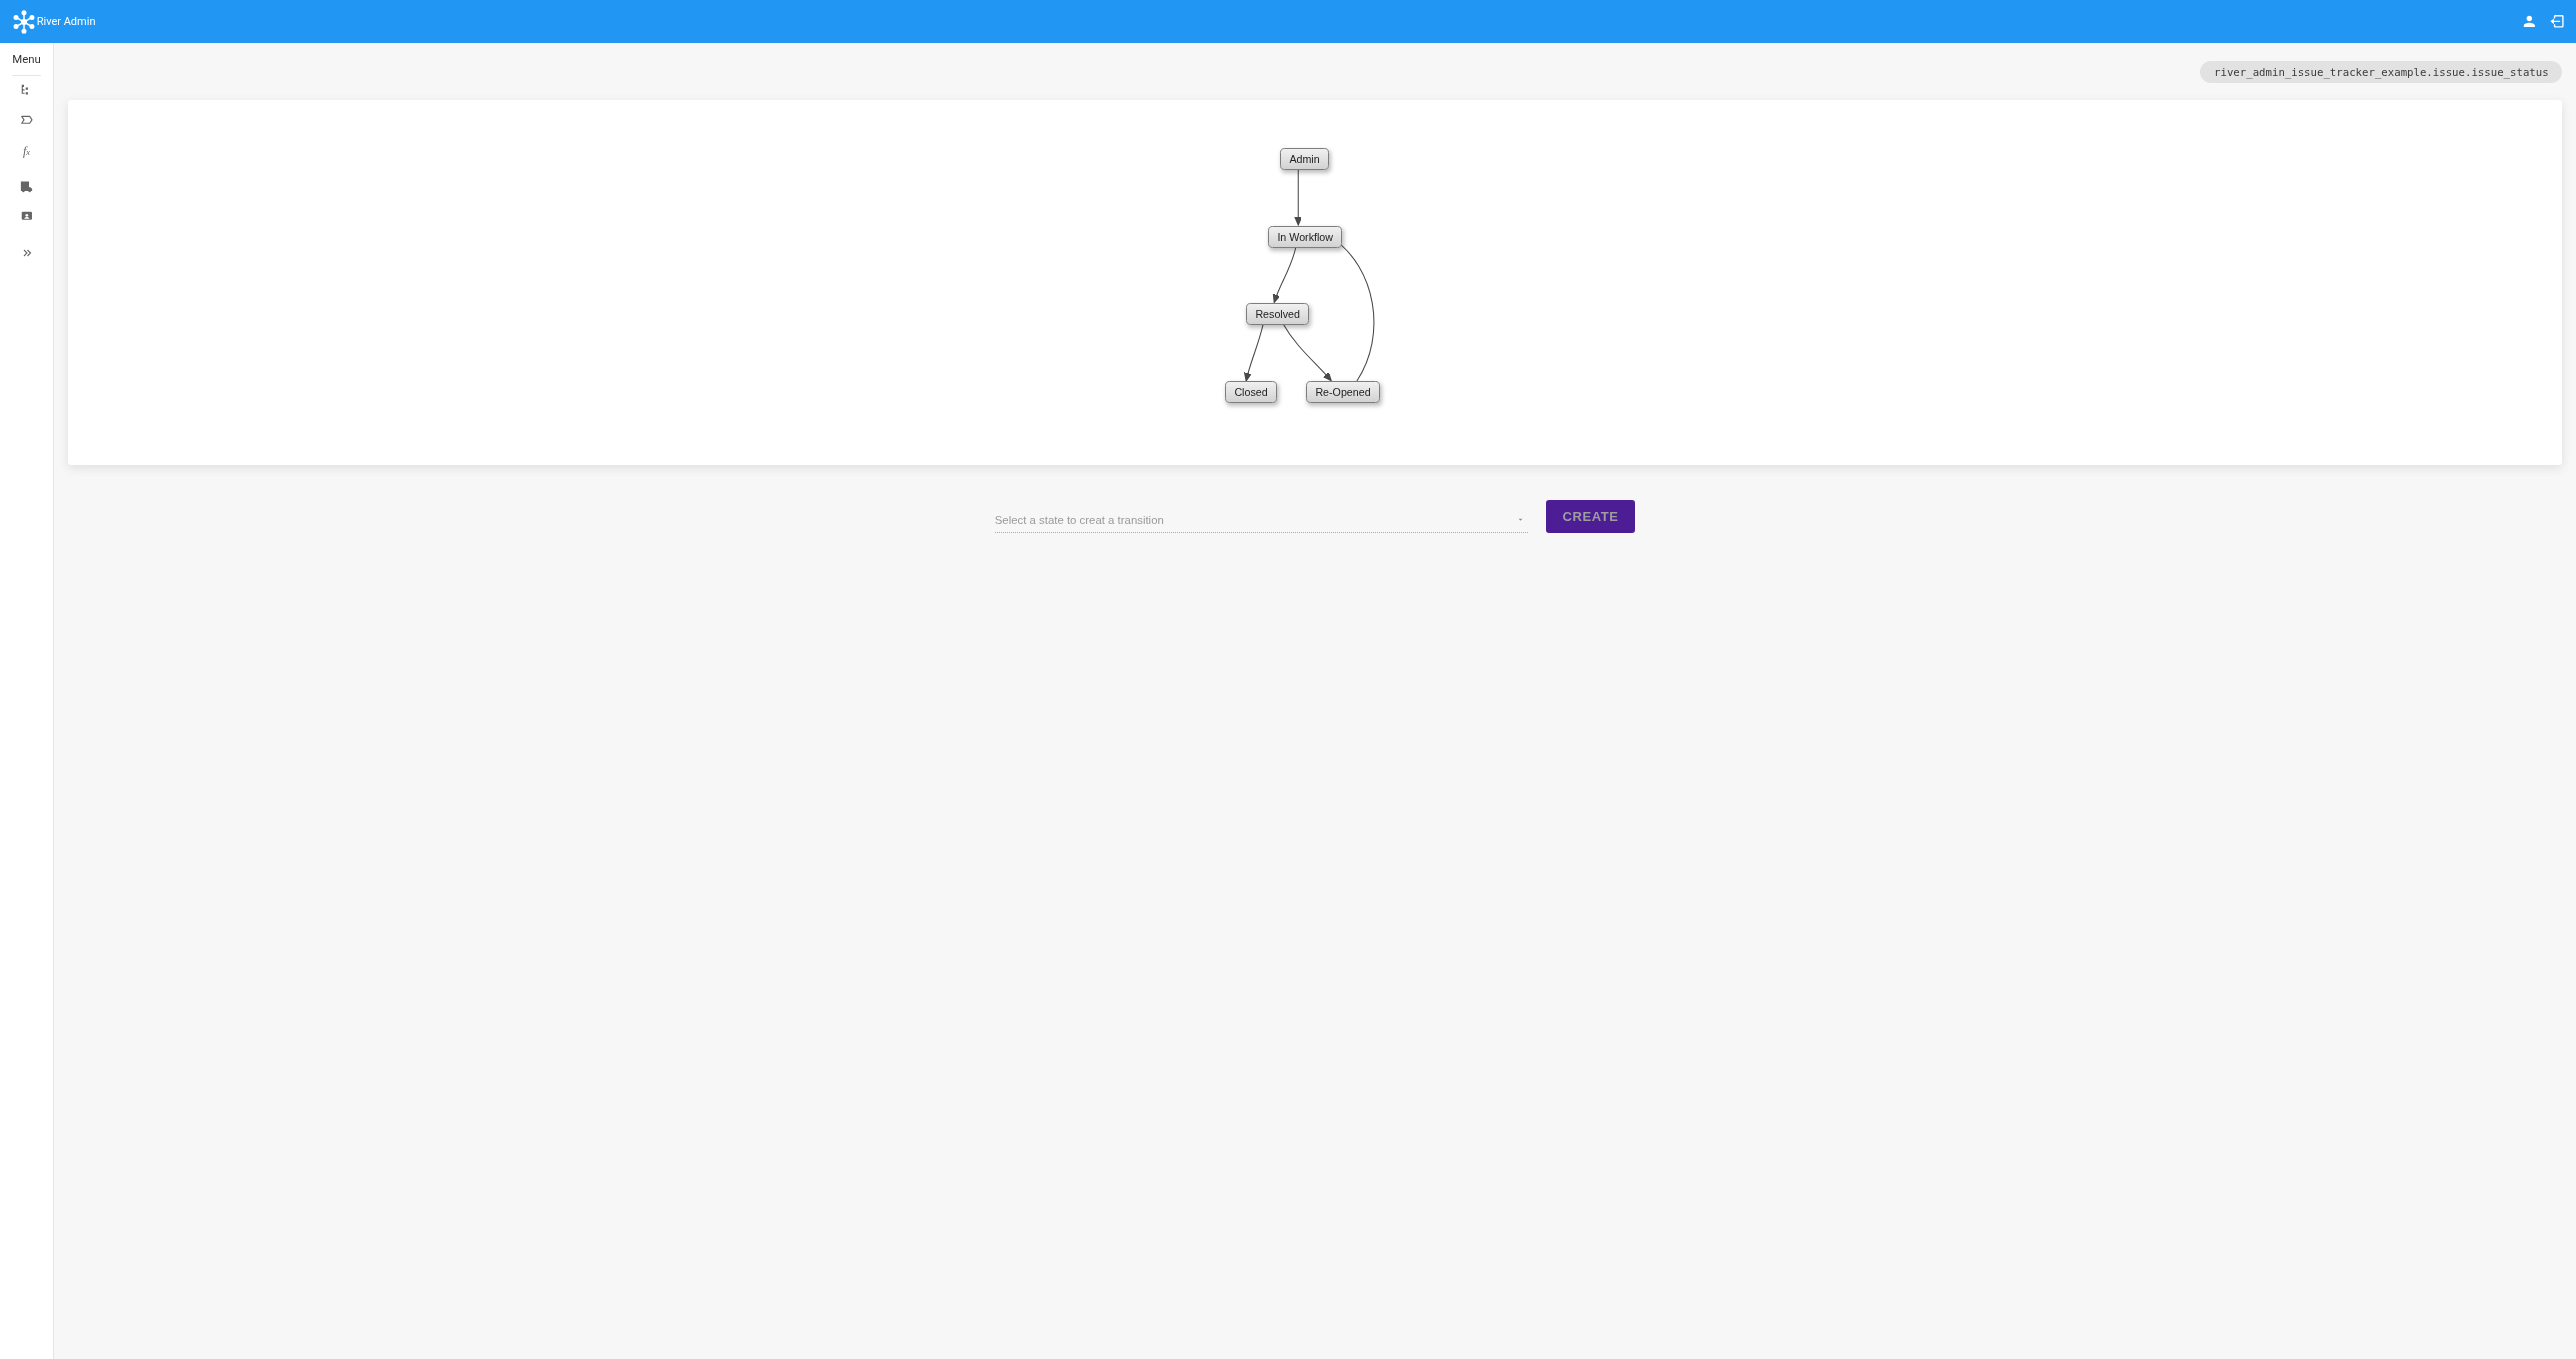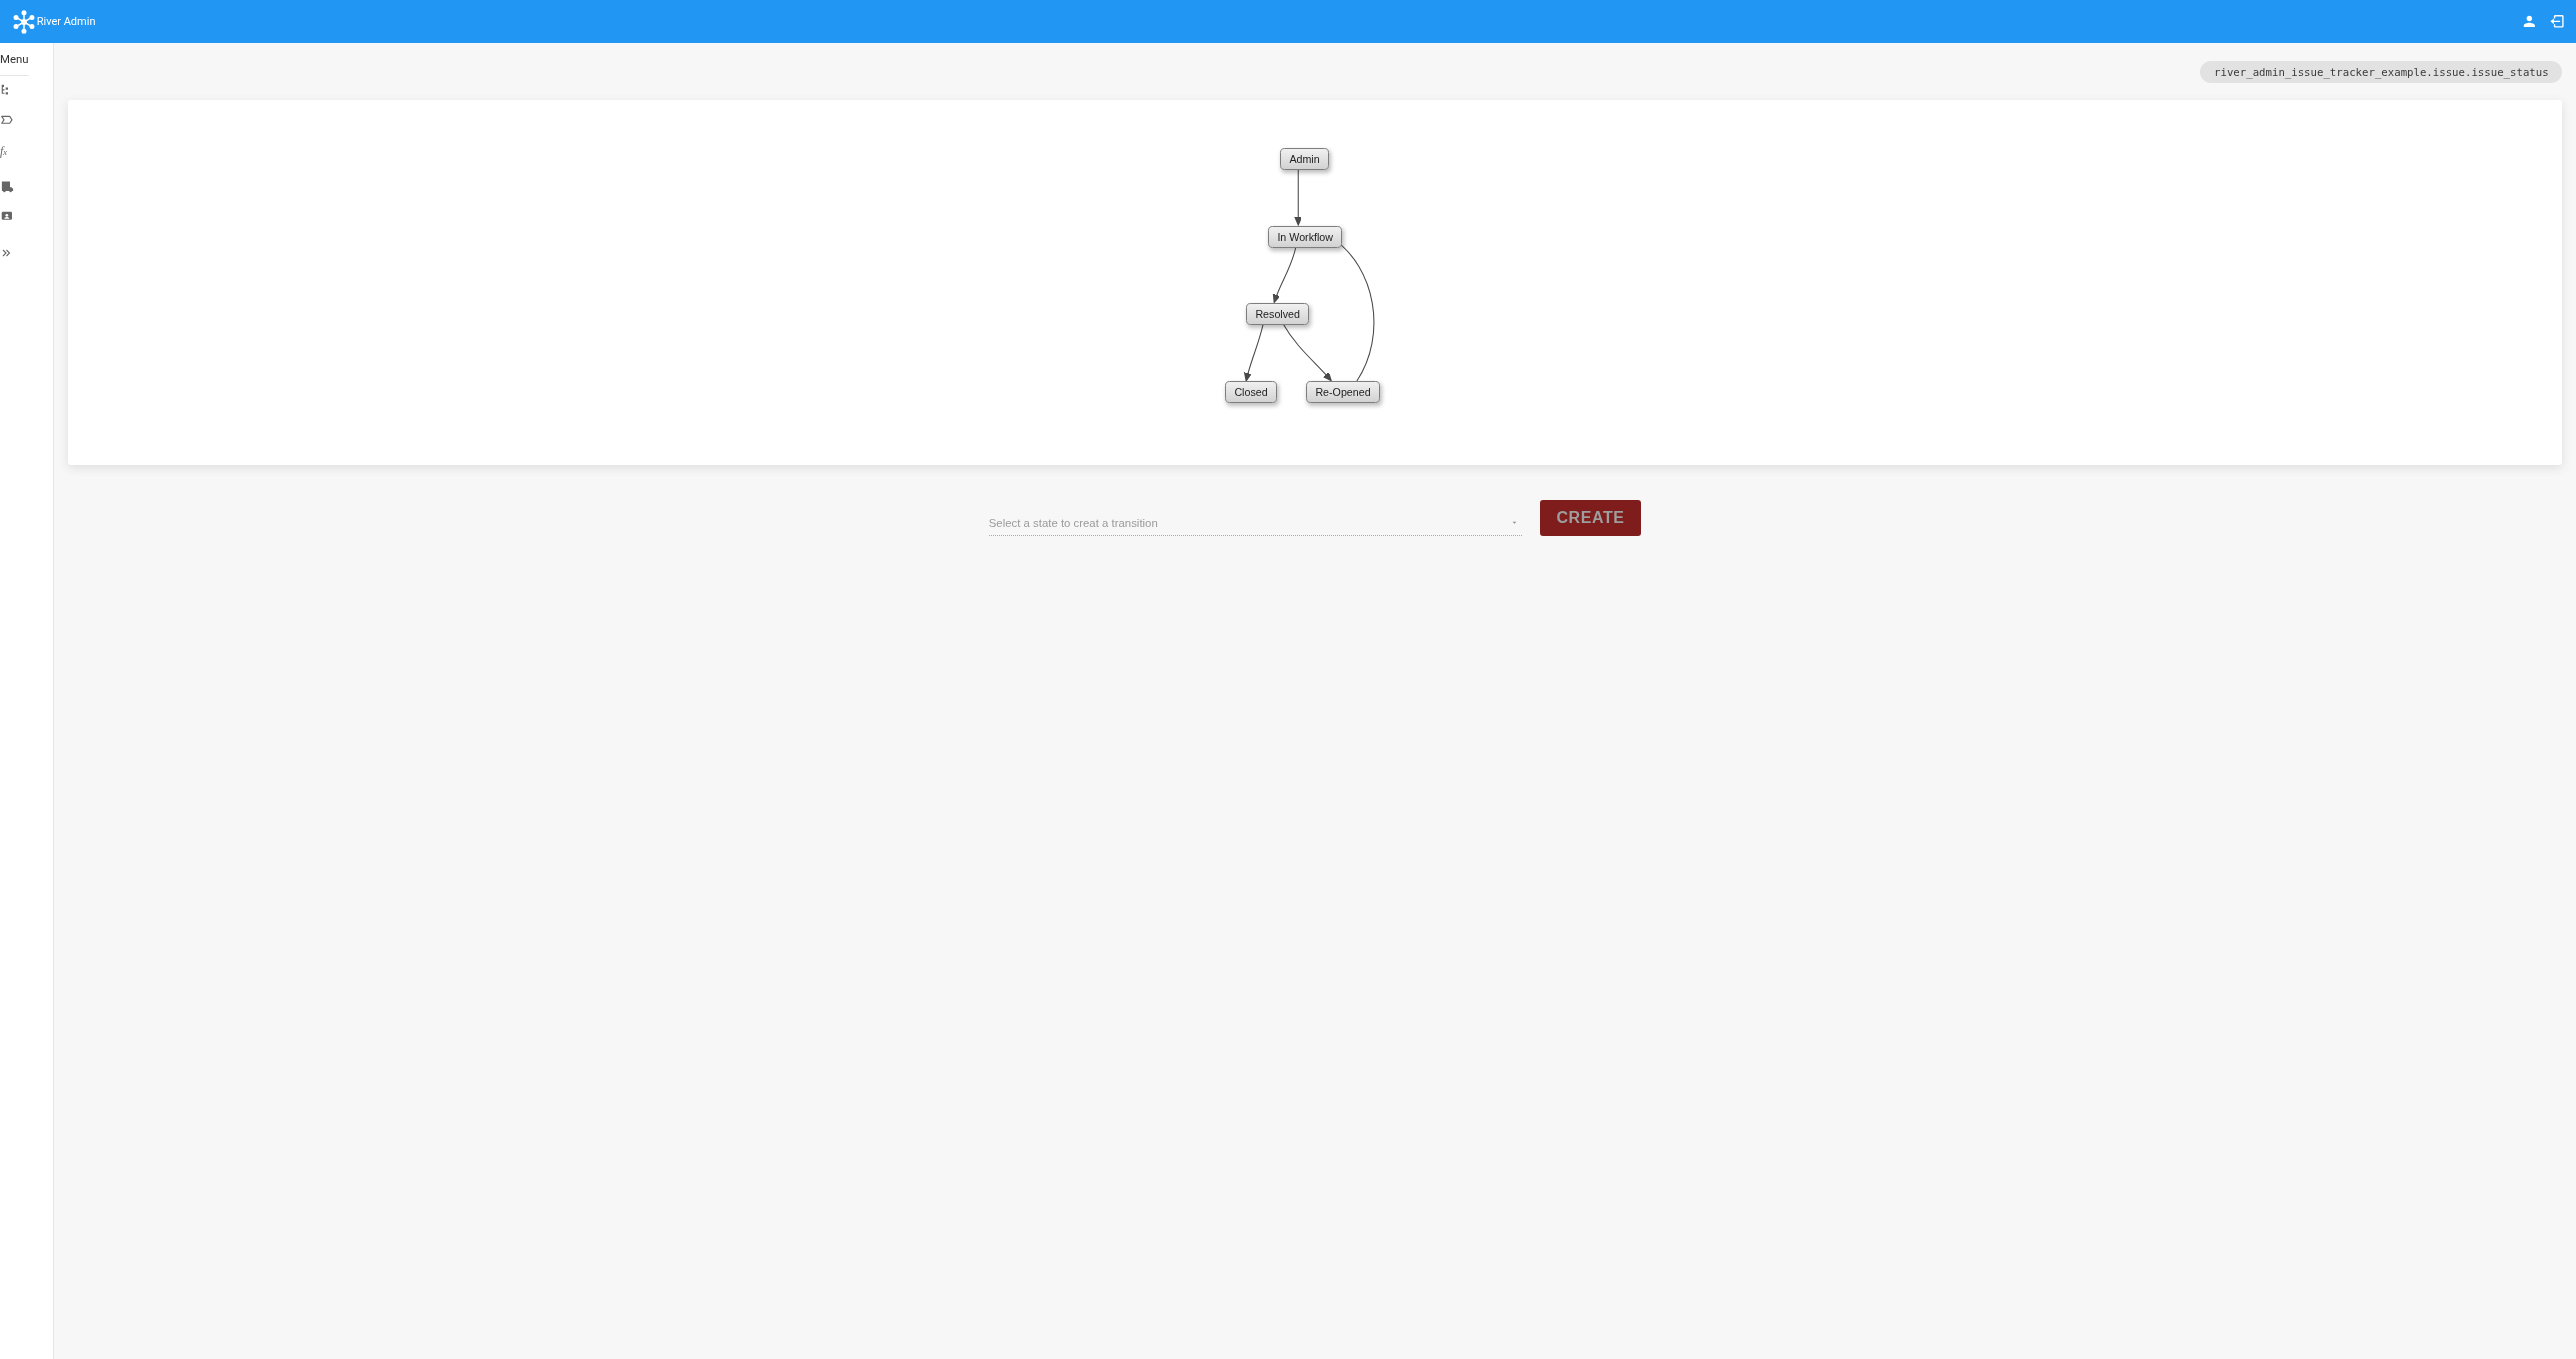--- a/index.html
+++ b/index.html
@@ -15,42 +15,42 @@
   *{box-sizing:border-box;}
   html,body{margin:0;padding:0;height:100%;font-family:-apple-system,BlinkMacSystemFont,"Segoe UI",Roboto,"Helvetica Neue",Arial,sans-serif;background:var(--bg);color:var(--text);}
   
   .topbar{background:var(--brand);color:#fff;height:43px;display:flex;align-items:center;padding:0 10.7px;}
   .brand{display:flex;align-items:center;gap:0;font-weight:400;font-size:11px;}
   .brand svg{display:block;}
   .topbar .spacer{flex:1;}
   .topbar .action{color:#fff;margin-left:10.7px;cursor:pointer;display:flex;align-items:center;}
   
   .layout{display:flex;height:calc(100% - 43px);}
-  .sidebar{width:54px;background:#fff;border-right:0.8px solid #e6e6e6;display:flex;flex-direction:column;align-items:flex-start;}
+  .sidebar{width:54px;background:#fff;border-right:0.8px solid #e6e6e6;display:flex;flex-direction:column;align-items:center;}
   .sidebar .menu-label{height:33px;display:flex;align-items:center;justify-content:center;font-size:11.4px;color:#333;border-bottom:0.8px solid #e6e6e6;}
   .sidebar .item{height:30px;display:flex;align-items:center;justify-content:center;color:#6b6b6b;cursor:pointer;}
   .sidebar .sep{height:0.8px;background:#e6e6e6;margin:3px 0;}
   
   .content{flex:1;overflow:auto;padding:18px 13.7px 30px 13.7px;}
   .header-row{display:flex;align-items:flex-start;justify-content:center;position:relative;}
   .page-title{font-size:23px;font-weight:700;color:#2d2d2d;margin:4.6px 0 9px 0;text-align:center;}
   .edit-btn{position:absolute;right:4.6px;top:0;background:var(--brand-dark);color:#fff;border:none;border-radius:3px;padding:9px 16.7px;font-size:10.7px;letter-spacing:0.6px;font-weight:600;cursor:pointer;box-shadow:0 1.5px 3px rgba(0,0,0,.18);}
   .chip-row{display:flex;justify-content:flex-end;margin-bottom:16.7px;}
   .chip{background:#e2e2e2;color:#3b3b3b;padding:4.6px 13.7px;border-radius:13.7px;font-size:10.7px;font-family:monospace,Consolas,Menlo;}
   .canvas-card{background:#fff;border-radius:3px;box-shadow:0 3px 10.7px rgba(0,0,0,.10);min-height:365px;padding:23px;display:flex;align-items:center;justify-content:center;}
   
   .wf{position:relative;width:198px;height:274px;}
   .node{position:absolute;padding:3.8px 8.4px;font-size:10.7px;color:#222;background:linear-gradient(#f0f0f0,#d2d2d2);border:0.8px solid var(--node-border);border-radius:4.6px;box-shadow:1.5px 2.3px 4.6px rgba(0,0,0,.25);white-space:nowrap;cursor:pointer;font-family:Helvetica,Arial,sans-serif;}
   
   .footer-form{display:flex;align-items:flex-end;justify-content:center;gap:18px;margin-top:35px;}
   .select-wrap{width:533px;position:relative;}
   .select-input{width:100%;border:none;border-bottom:0.8px dotted #aaa;background:transparent;padding:6px 21px 6px 0;font-size:11.4px;color:#333;outline:none;}
   .select-input::placeholder{color:#9a9a9a;}
   .select-caret{position:absolute;right:3px;top:50%;transform:translateY(-50%);color:#8a8a8a;pointer-events:none;}
-  .create-btn{background:#7f1d1d;color:#9e9e9e;border:none;border-radius:3px;padding:9px 16.7px;font-size:16px;letter-spacing:0.6px;font-weight:600;cursor:not-allowed;}
+  .create-btn{background:#4c1d95;color:#9e9e9e;border:none;border-radius:3px;padding:9px 16.7px;font-size:13px;letter-spacing:0.6px;font-weight:600;cursor:not-allowed;}
   svg.edge path{stroke:#4a4a4a;stroke-width:1.4;fill:none;}
   svg.edge .arrow{fill:#4a4a4a;}
 </style>
 </head>
 <body>
 
 <div class="topbar">
   <div class="brand">
     <span>
       <svg width="26" height="26" viewBox="0 0 34 34" fill="none">

